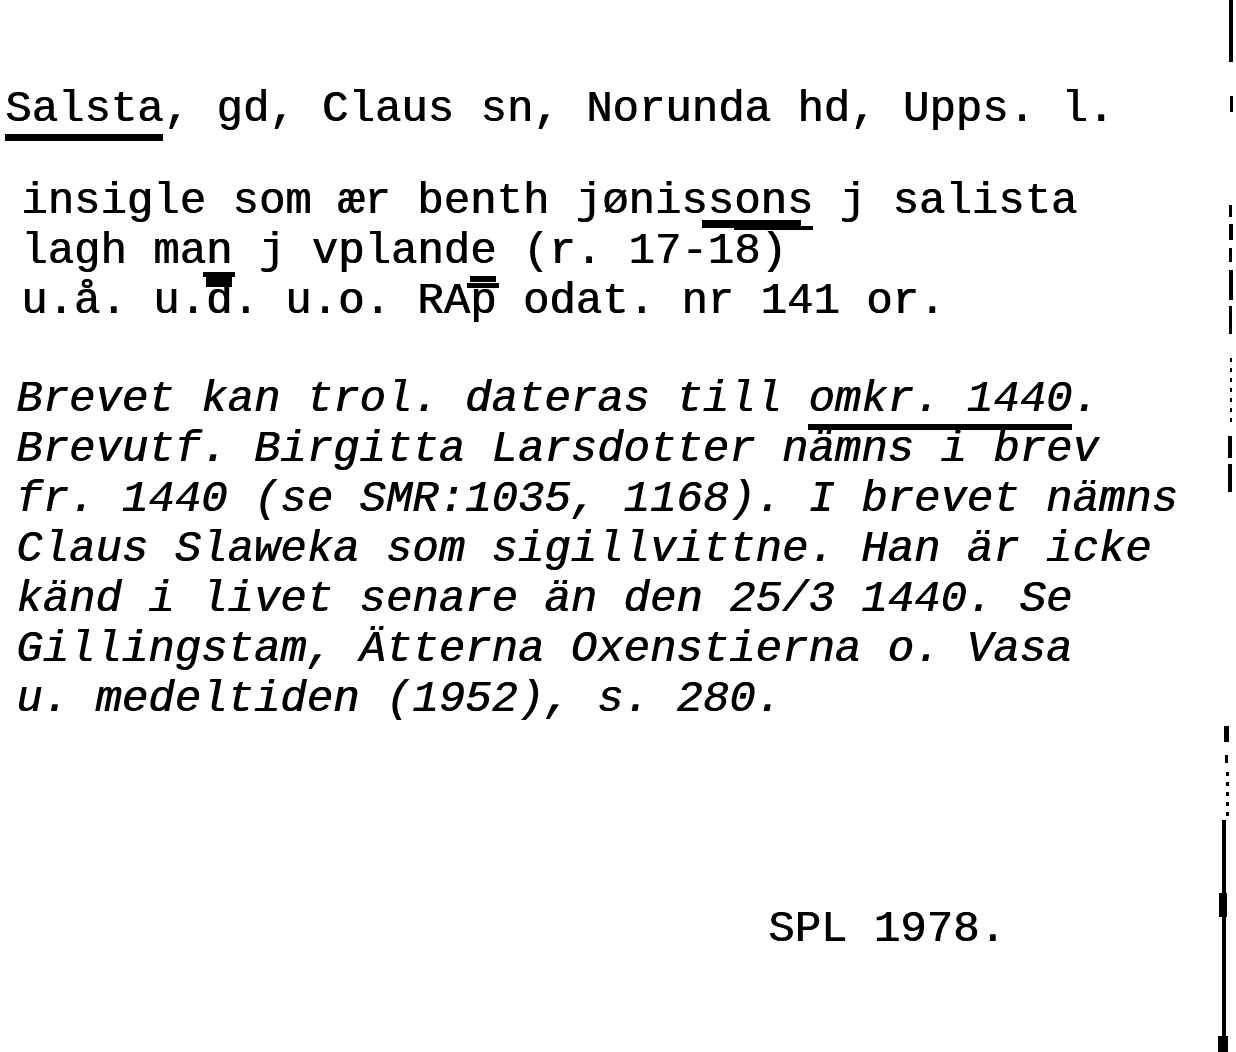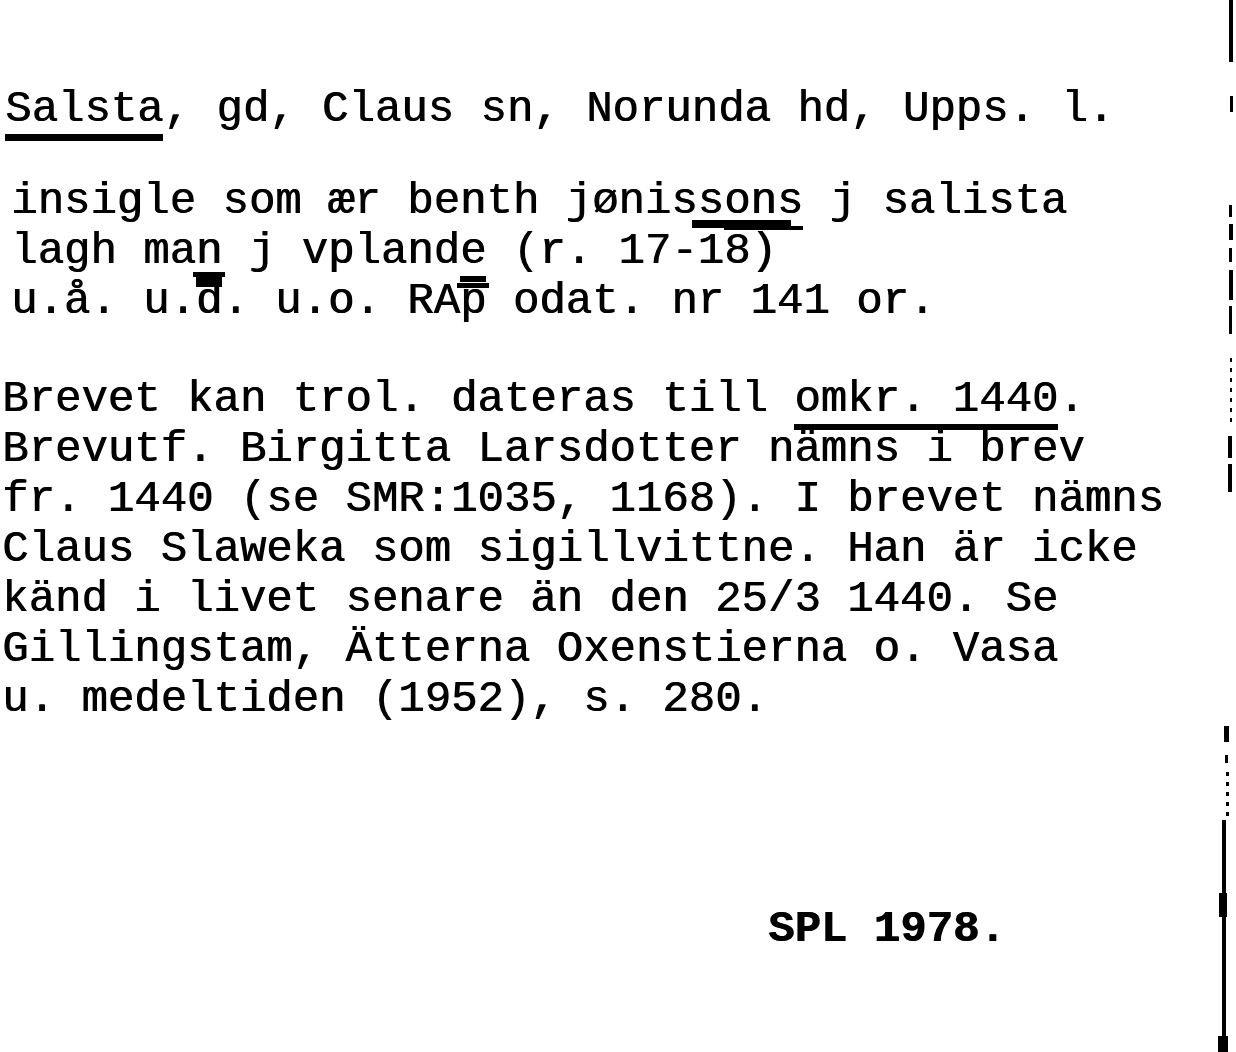--- a/index.html
+++ b/index.html
@@ -29,23 +29,23 @@
   .u-thick   { box-shadow: 0 6px 0 0 currentColor; }          
   .u-date    { box-shadow: 0 6px 0 0 currentColor; }          
   .o-heavy   { display: inline-block; position: relative; }   
   .o-heavy::after { content:""; position:absolute; left:-6px; right:-14px; top:-6px; height:8px; background:currentColor; }
   .bar-tall  { display: inline-block; position: relative; }   
   .bar-tall::after { content:""; position:absolute; left:-3px; right:-3px; top:-4px; height:5px; background:currentColor; }
   .bar-x     { display: inline-block; position: relative; }   
   .bar-x::after { content:""; position:absolute; left:-3px; right:-3px; top:7px; height:5px; background:currentColor; }
   
   #heading   { left: 5px;  top: 84px;  }
-  #para-seal { left: 11px;  top: 176px; }
-  #para-note { left: 2px;  top: 374px; }
-  #signature { left: 768px; top: 904px; font-weight: bold; }
+  #para-seal { left: 21px;  top: 176px; }
+  #para-note { left: 16px;  top: 374px; font-style: italic; }
+  #signature { left: 768px; top: 904px; }
   
   .artifact { position: absolute; background: #000; }
   .artifact-dotted {
     position: absolute;
     background: repeating-linear-gradient(to bottom, #000 0 4px, transparent 4px 10px);
   }
 </style>
 </head>
 <body>
 

